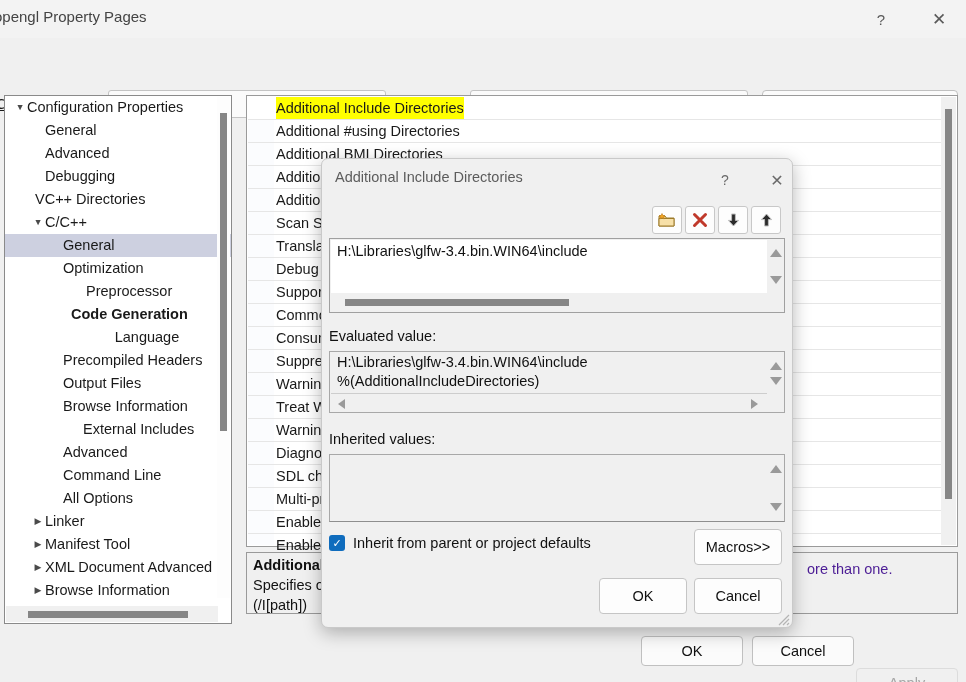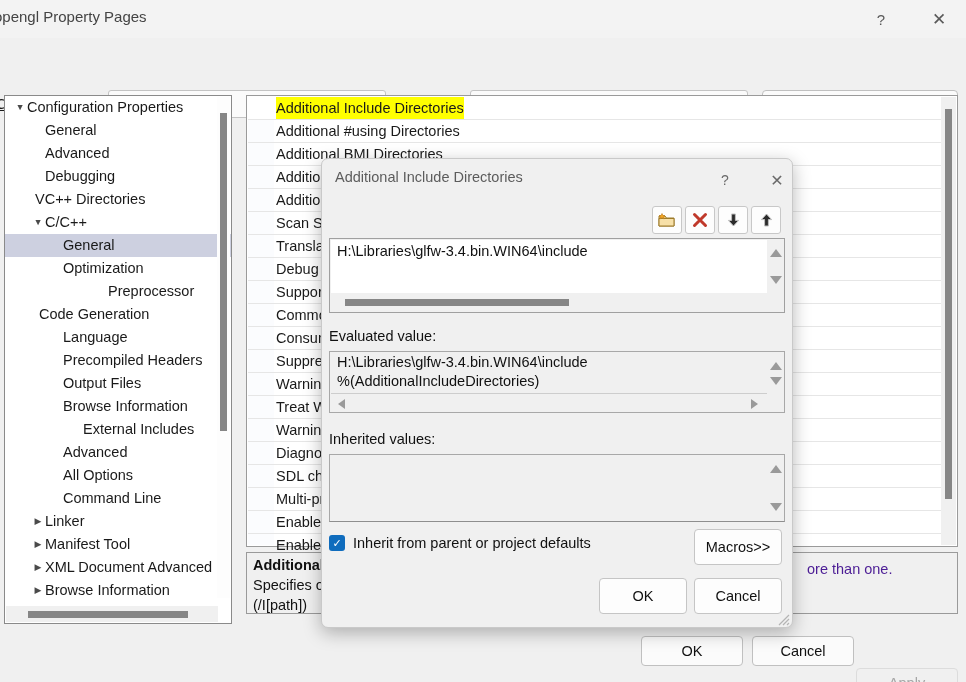--- a/index.html
+++ b/index.html
@@ -242,30 +242,30 @@
   <div class="tree-panel">
     <div class="tree-scroll" id="tree-list">
         <div class="tnode" style="padding-left: 8px;"><span class="tw" style="transform: rotate(180deg); display: inline-block;">▲</span><span class="tnode-inner">Configuration Properties</span></div>
         <div class="tnode" style="padding-left: 26px;"><span class="tw"></span><span class="tnode-inner">General</span></div>
         <div class="tnode" style="padding-left: 26px;"><span class="tw"></span><span class="tnode-inner">Advanced</span></div>
         <div class="tnode" style="padding-left: 26px;"><span class="tw"></span><span class="tnode-inner">Debugging</span></div>
         <div class="tnode" style="padding-left: 16px;"><span class="tw"></span><span class="tnode-inner">VC++ Directories</span></div>
         <div class="tnode" style="padding-left: 26px;"><span class="tw" style="transform: rotate(180deg); display: inline-block;">▲</span><span class="tnode-inner">C/C++</span></div>
         <div class="tnode sel" style="padding-left: 44px;"><span class="tw"></span><span class="tnode-inner">General</span></div>
         <div class="tnode" style="padding-left: 44px;"><span class="tw"></span><span class="tnode-inner">Optimization</span></div>
-        <div class="tnode" style="padding-left: 67px; margin-left: 22px;"><span class="tw"></span><span class="tnode-inner">Preprocessor</span></div>
-        <div class="tnode" style="padding-left: 20px;"><span class="tw"></span><span class="tnode-inner">Code Generation</span></div>
-        <div class="tnode" style="padding-left: 44px;"><span class="tw"></span><span class="tnode-inner">Language</span></div>
+        <div class="tnode" style="padding-left: 67px;"><span class="tw"></span><span class="tnode-inner">Preprocessor</span></div>
+        <div class="tnode" style="padding-left: 52px; font-weight: bold;"><span class="tw"></span><span class="tnode-inner">Code Generation</span></div>
+        <div class="tnode" style="padding-left: 44px; text-align: center;"><span class="tw"></span><span class="tnode-inner">Language</span></div>
         <div class="tnode" style="padding-left: 44px;"><span class="tw"></span><span class="tnode-inner">Precompiled Headers</span></div>
         <div class="tnode" style="padding-left: 44px;"><span class="tw"></span><span class="tnode-inner">Output Files</span></div>
         <div class="tnode" style="padding-left: 44px;"><span class="tw"></span><span class="tnode-inner">Browse Information</span></div>
         <div class="tnode" style="padding-left: 64px;"><span class="tw"></span><span class="tnode-inner">External Includes</span></div>
         <div class="tnode" style="padding-left: 44px;"><span class="tw"></span><span class="tnode-inner">Advanced</span></div>
+        <div class="tnode" style="padding-left: 44px;"><span class="tw"></span><span class="tnode-inner">Command Line</span></div>
         <div class="tnode" style="padding-left: 44px;"><span class="tw"></span><span class="tnode-inner">All Options</span></div>
-        <div class="tnode" style="padding-left: 44px;"><span class="tw"></span><span class="tnode-inner">Command Line</span></div>
         <div class="tnode" style="padding-left: 26px;"><span class="tw">▶</span><span class="tnode-inner">Linker</span></div>
         <div class="tnode" style="padding-left: 26px;"><span class="tw">▶</span><span class="tnode-inner">Manifest Tool</span></div>
         <div class="tnode" style="padding-left: 26px;"><span class="tw">▶</span><span class="tnode-inner">XML Document Advanced</span></div>
         <div class="tnode" style="padding-left: 26px;"><span class="tw">▶</span><span class="tnode-inner">Browse Information</span></div>
         <div class="tnode" style="padding-left: 26px;"><span class="tw">▶</span><span class="tnode-inner">Build Events</span></div>
       </div>
     <div class="tree-vscroll">
       <div class="tree-vthumb"></div>
     </div>
     <div class="tree-hscroll">

